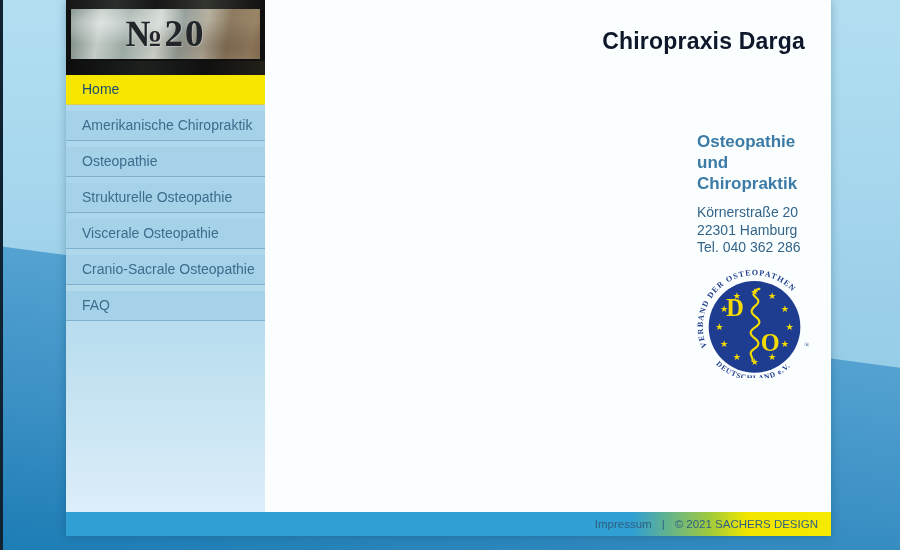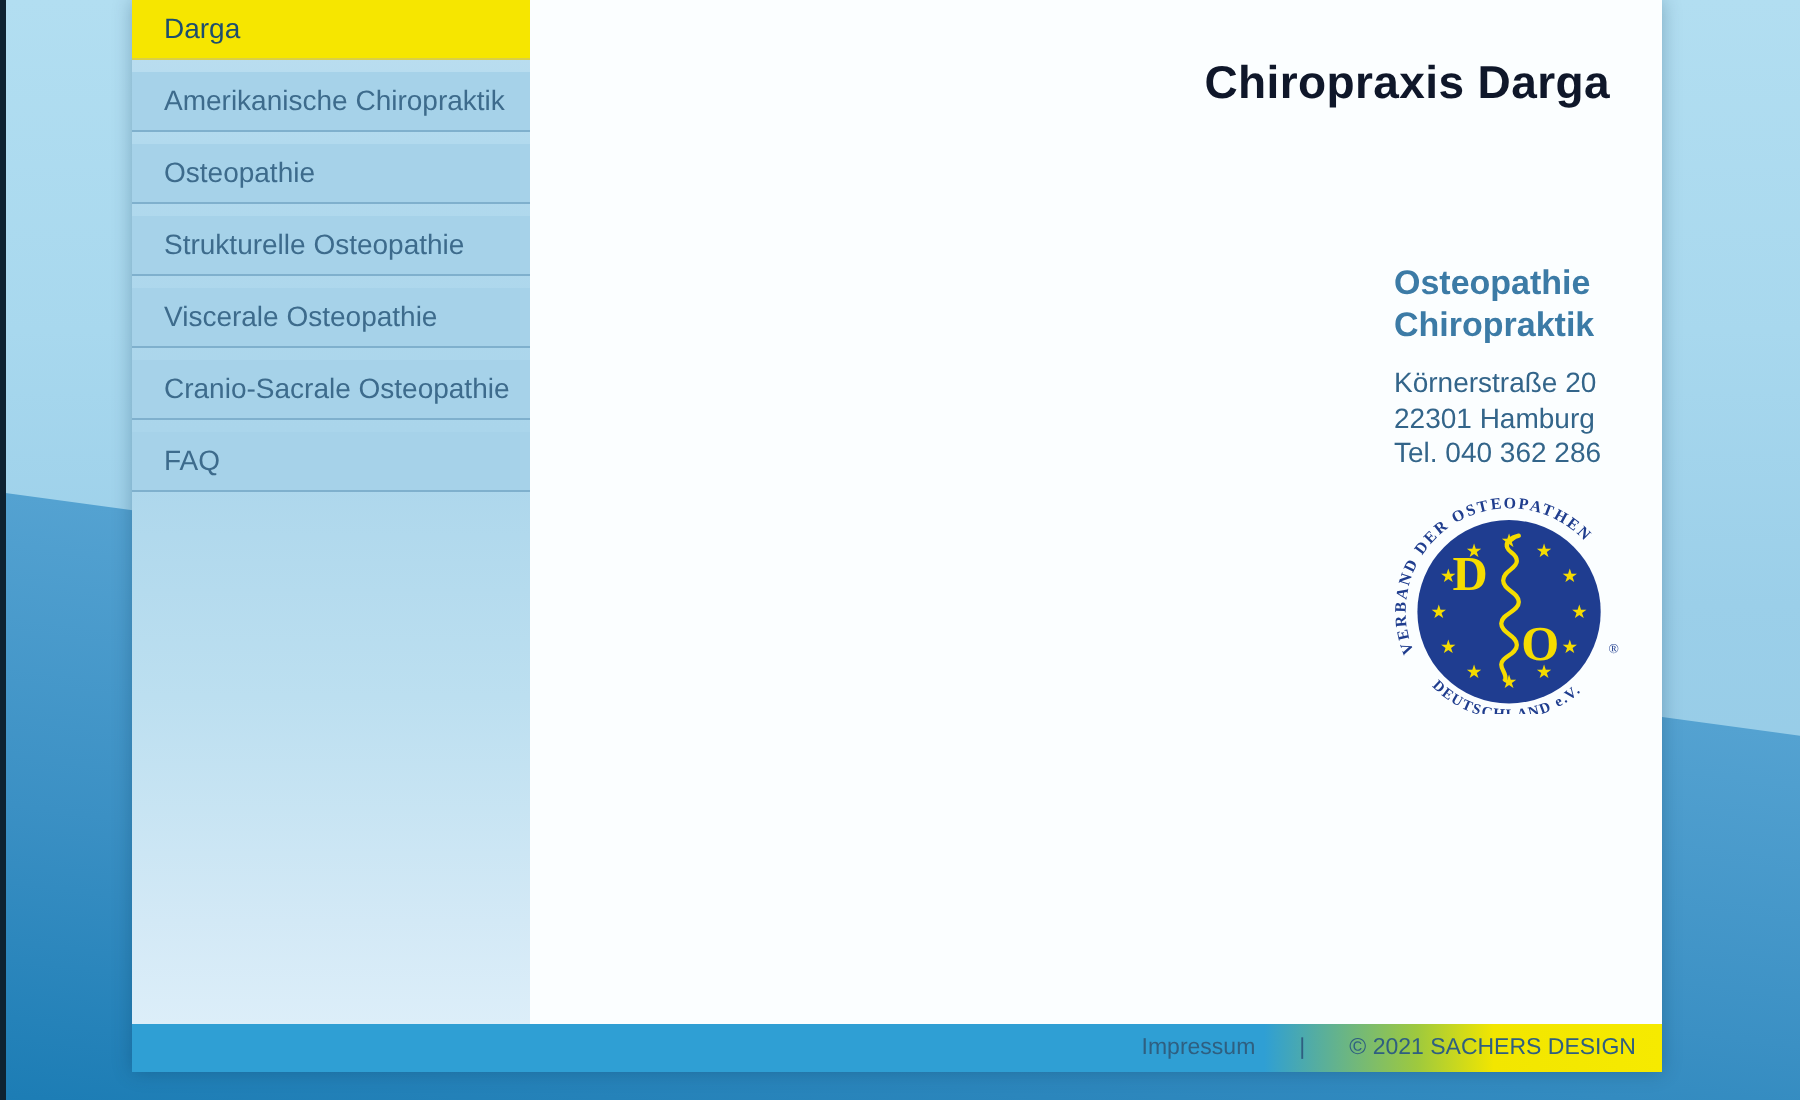--- a/index.html
+++ b/index.html
@@ -49,54 +49,62 @@
   .badge{display:block;width:117px;height:112px;}
   .badge text{font-family:"Liberation Serif","DejaVu Serif",serif;}
   .arc-text{font-size:8.2px;font-weight:700;fill:#1f3d8e;letter-spacing:1.1px;}
   .arc-text-bottom{font-size:7.6px;font-weight:700;fill:#1f3d8e;letter-spacing:.8px;}
   .star{font-size:9.5px;fill:#f5dc00;text-anchor:middle;font-family:"DejaVu Sans",sans-serif;}
   .do-letter{font-size:25px;font-weight:700;fill:#f5dc00;text-anchor:middle;}
   .reg{font-size:7px;fill:#1f3d8e;}
 
   
   .footer{height:24px;display:flex;align-items:center;justify-content:flex-end;
-      gap:22px;padding-right:13px;box-sizing:border-box;
+      gap:10px;padding-right:13px;box-sizing:border-box;
       background:linear-gradient(90deg,#2f9fd4 0%,#2f9fd4 74%,#9ec93e 84%,#f2e600 89%,#f6ea00 100%);
       font-size:11.5px;color:#2f5f80;}
   .footer a{color:#2f5f80;text-decoration:none;cursor:pointer;}
 </style>
 </head>
 <body>
 
 <div class="page">
   <div class="bg-wave"></div>
   <div class="left-edge"></div>
 
   <div class="content">
     <div class="body-row">
 
       <aside class="sidebar">
+        <div class="photo">
+          <div class="branches"></div>
+          <div class="plaque">
+            <span class="plaque-text">№20</span>
+          </div>
+          <div class="frame-bottom"></div>
+        </div>
 
         <nav class="menu">
-          <a class="menu-item active">Darga</a>
+          <a class="menu-item active">Home</a>
           <a class="menu-item">Amerikanische Chiropraktik</a>
           <a class="menu-item">Osteopathie</a>
           <a class="menu-item">Strukturelle Osteopathie</a>
           <a class="menu-item">Viscerale Osteopathie</a>
           <a class="menu-item">Cranio-Sacrale Osteopathie</a>
           <a class="menu-item">FAQ</a>
         </nav>
       </aside>
 
       <main class="main">
         <h1 class="title">Chiropraxis Darga</h1>
 
         <div class="right-col">
           <h2 class="subheading">
             <div>Osteopathie</div>
+            <div>und</div>
             <div>Chiropraktik</div>
           </h2>
           <div class="address">
             <div>Körnerstraße 20</div>
             <div>22301 Hamburg</div>
             <div>Tel. 040 362 286</div>
           </div>
 
           <svg class="badge" viewBox="0 0 120 112">
             <defs>

